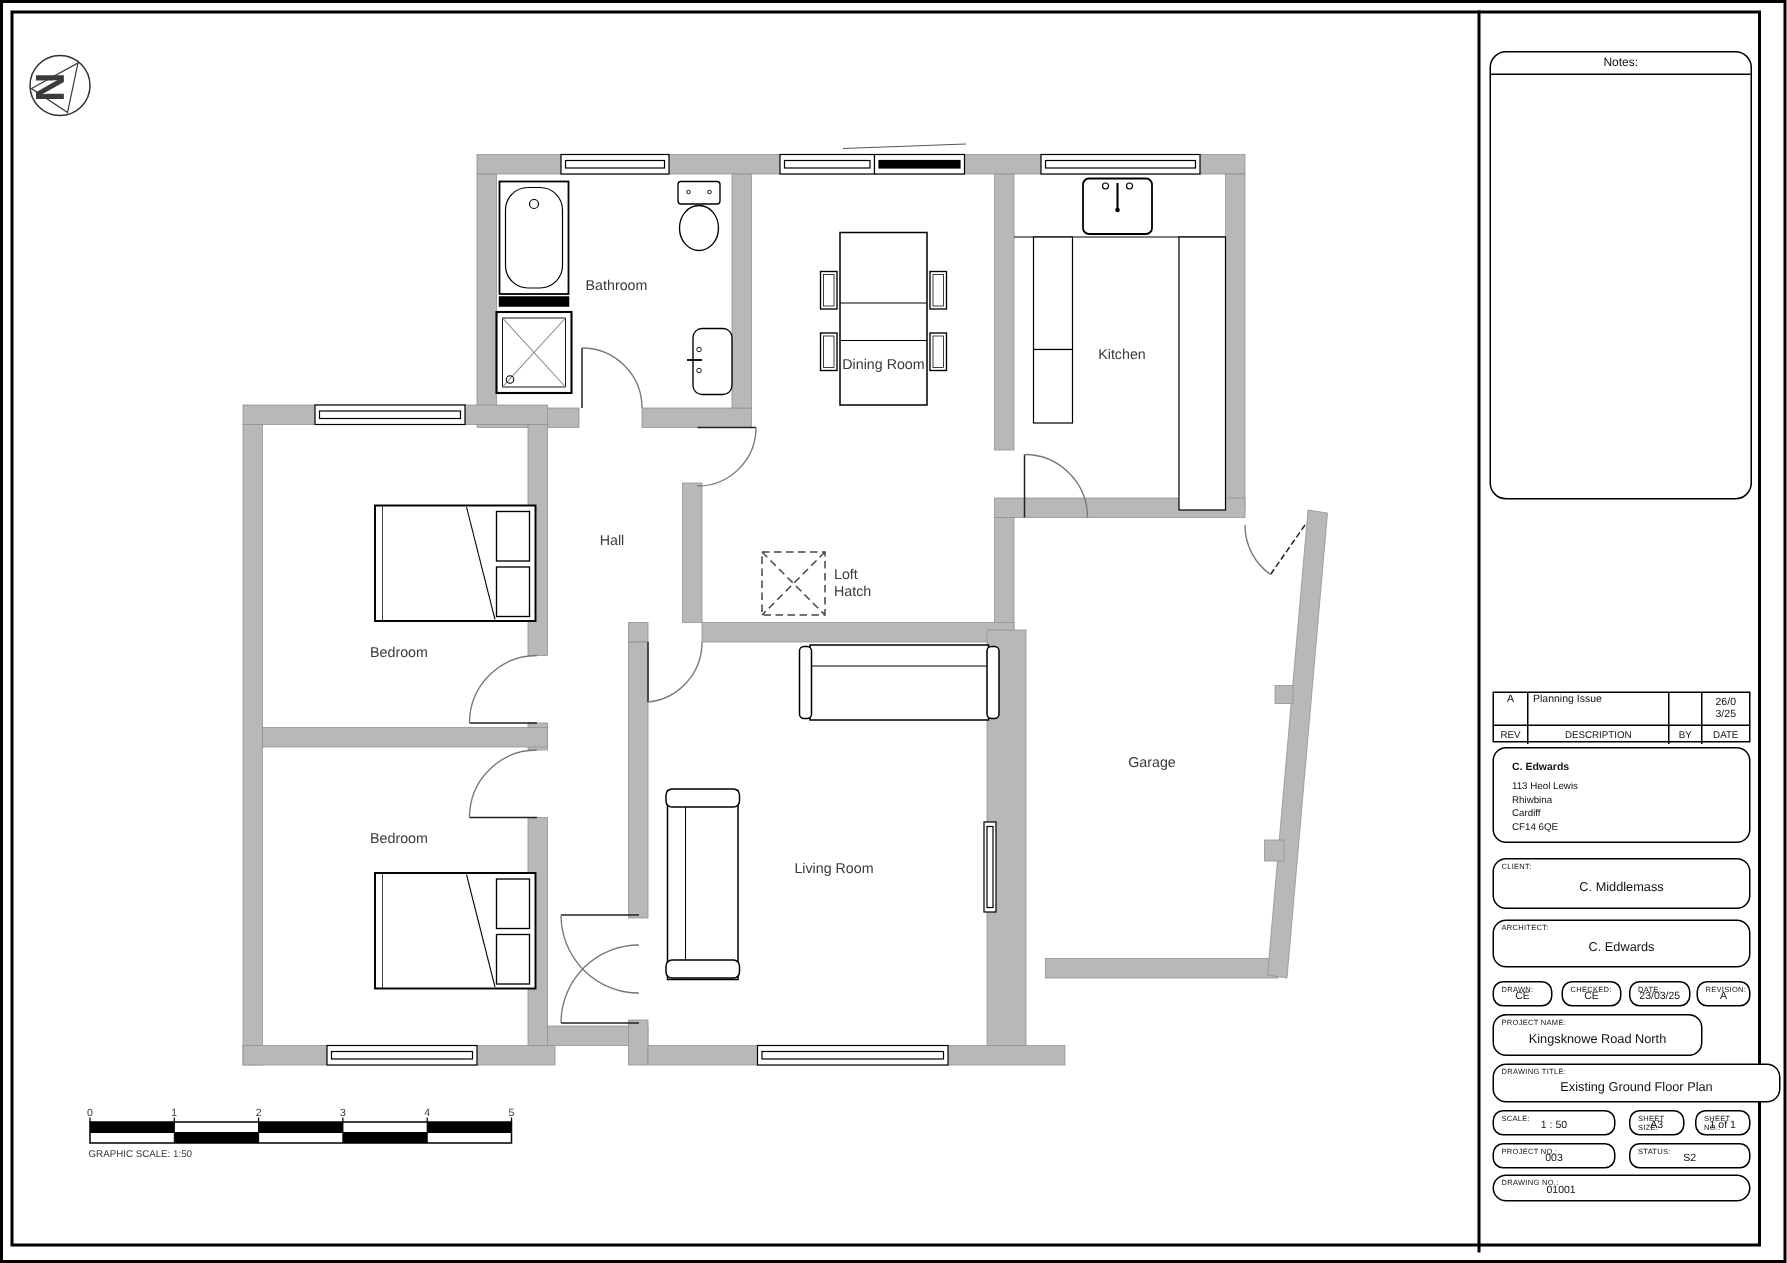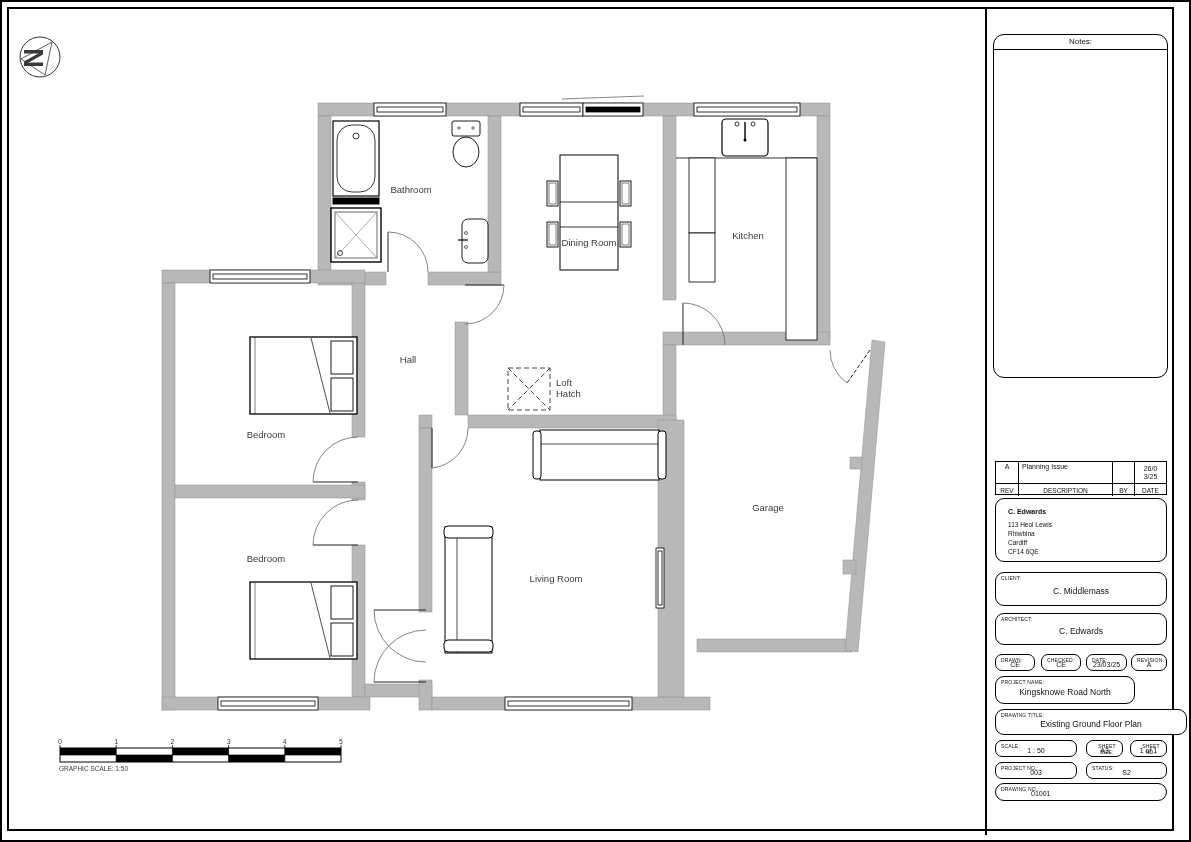--- a/index.html
+++ b/index.html
@@ -3,24 +3,24 @@
 <meta charset="utf-8">
 <style>
   html,body{margin:0;padding:0;background:#fff;}
   body{width:1191px;height:842px;position:relative;font-family:"Liberation Sans",sans-serif;overflow:hidden;}
   .page-edge{position:absolute;inset:0;border:2px solid #000;box-sizing:border-box;pointer-events:none;}
   .sheet-frame{position:absolute;left:7px;top:7px;width:1167px;height:824px;border:2px solid #000;box-sizing:border-box;}
   .tb-divider{position:absolute;left:985px;top:7px;width:2px;height:828px;background:#000;}
   svg{position:absolute;left:0;top:0;}
   svg text{font-family:"Liberation Sans",sans-serif;fill:#3a3a3a;}
   
-  .tbbox{position:absolute;border:1.4px solid #000;border-radius:9px;background:#fff;box-sizing:border-box;text-align:center;}
+  .tbbox{position:absolute;border:1.4px solid #000;border-radius:9px;background:#fff;box-sizing:border-box;}
   .tbl{position:absolute;top:1.5px;left:5px;font-size:5px;color:#111;letter-spacing:.2px;}
   .tbv{position:absolute;inset:0;display:flex;align-items:center;justify-content:center;font-size:8.5px;color:#111;padding-top:3px;}
-  .notes-panel{position:absolute;left:993px;top:34px;width:175px;height:344px;border:1.4px solid #000;border-radius:11px;background:#fff;box-sizing:border-box;}
+  .notes-panel{position:absolute;left:993px;top:34px;width:175px;height:299px;border:1.4px solid #000;border-radius:11px;background:#fff;box-sizing:border-box;}
   .notes-head{border-bottom:1.4px solid #000;text-align:center;font-size:8px;padding:2px 0 3px 0;color:#111;}
   .revtable{position:absolute;left:995px;top:461px;width:172px;height:34px;display:grid;grid-template-columns:22px 1fr 22px 32px;grid-template-rows:21px 13px;border:1.4px solid #000;box-sizing:border-box;background:#fff;font-size:7px;color:#111;}
   .revtable>div{border-left:1px solid #000;border-top:1px solid #000;display:flex;align-items:center;justify-content:center;overflow:hidden;box-sizing:border-box;}
   .revtable>div:nth-child(4n+1){border-left:none;}
   .revtable>div:nth-child(-n+4){border-top:none;}
   .rt-desc{justify-content:flex-start !important;padding-left:3px;align-items:flex-start !important;padding-top:1px;}
   .rt-date{flex-direction:column;line-height:8px;}
   .rt-head{font-size:6.5px;}
   .client-info{position:absolute;left:995px;top:498px;width:172px;height:64px;border:1.4px solid #000;border-radius:9px;background:#fff;box-sizing:border-box;font-size:6.5px;color:#111;padding:8px 0 0 12px;line-height:9px;}
   .client-info b{font-size:7px;display:block;margin-bottom:4px;}

